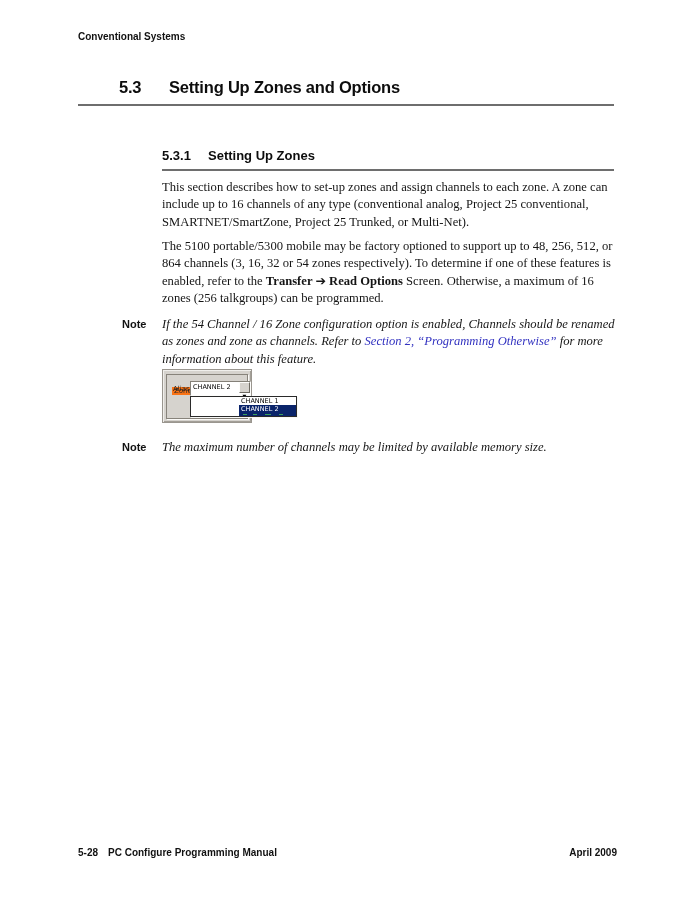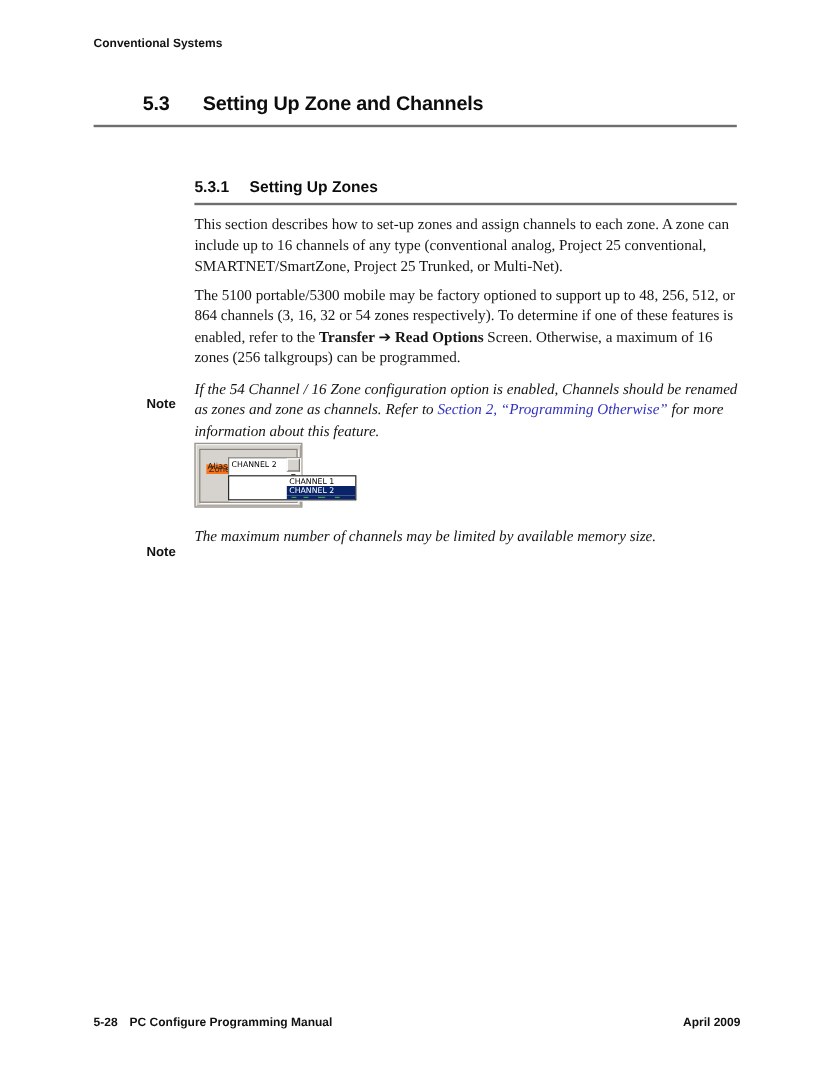--- a/index.html
+++ b/index.html
@@ -35,21 +35,21 @@
   .para-2{top:238px;}
   .seg-bold{font-weight:bold;}
   .seg-link{color:#3232c0;}
 
   
   .note{position:absolute;left:162px;width:458px;
     font-size:12.6px;line-height:17.3px;font-style:italic;
     font-family:"Liberation Serif","DejaVu Sans",serif;}
   .note-1{top:316px;}
   .note-2{top:439px;}
-  .note-label{position:absolute;left:-40px;top:15px;font-style:normal;
+  .note-label{position:absolute;left:-40px;top:2px;font-style:normal;
     font:bold 11px "Liberation Sans","DejaVu Sans",sans-serif;color:#111;text-align:center;}
 
   
   .shot{position:absolute;left:162px;top:369px;width:88px;height:52px;
     background:#d6d3ce;border:1px solid #9a968f;
     box-shadow:inset 1px 1px 0 #f0efec, inset -1px -1px 0 #a39f97;
     font-family:"DejaVu Sans","Liberation Sans",sans-serif;}
   .groupbox{position:absolute;left:3px;top:4px;right:3px;bottom:3px;
     border:1px solid #87837b;box-shadow:1px 1px 0 #fbfaf8;}
   .group-label{position:absolute;left:5px;top:0px;background:#f97316;
@@ -75,21 +75,21 @@
   .obscured-strip i:nth-child(4){left:40px;}
 </style>
 </head>
 <body>
 
 <div class="page">
 
   <div class="running-header">Conventional Systems</div>
 
   <div class="h1">
-    <span class="num">5.3</span><span>Setting Up Zone and Channels</span>
+    <span class="num">5.3</span><span>Setting Up Zones and Options</span>
   </div>
   <div class="rule1"></div>
 
   <div class="h2">
     <span class="num">5.3.1</span><span>Setting Up Zones</span>
   </div>
   <div class="rule2"></div>
 
   <div class="para para-1"><span>This section describes how to set-up zones and assign channels to each zone. A zone can include up to 16 channels of any type (conventional analog, Project 25 conventional, SMARTNET/SmartZone, Project 25 Trunked, or Multi-Net).</span></div>
   <div class="para para-2"><span>The 5100 portable/5300 mobile may be factory optioned to support up to 48, 256, 512, or 864 channels (3, 16, 32 or 54 zones respectively). To determine if one of these features is enabled, refer to the </span><span class="seg-bold">Transfer ➔ Read Options</span><span> Screen. Otherwise, a maximum of 16 zones (256 talkgroups) can be programmed.</span></div>

